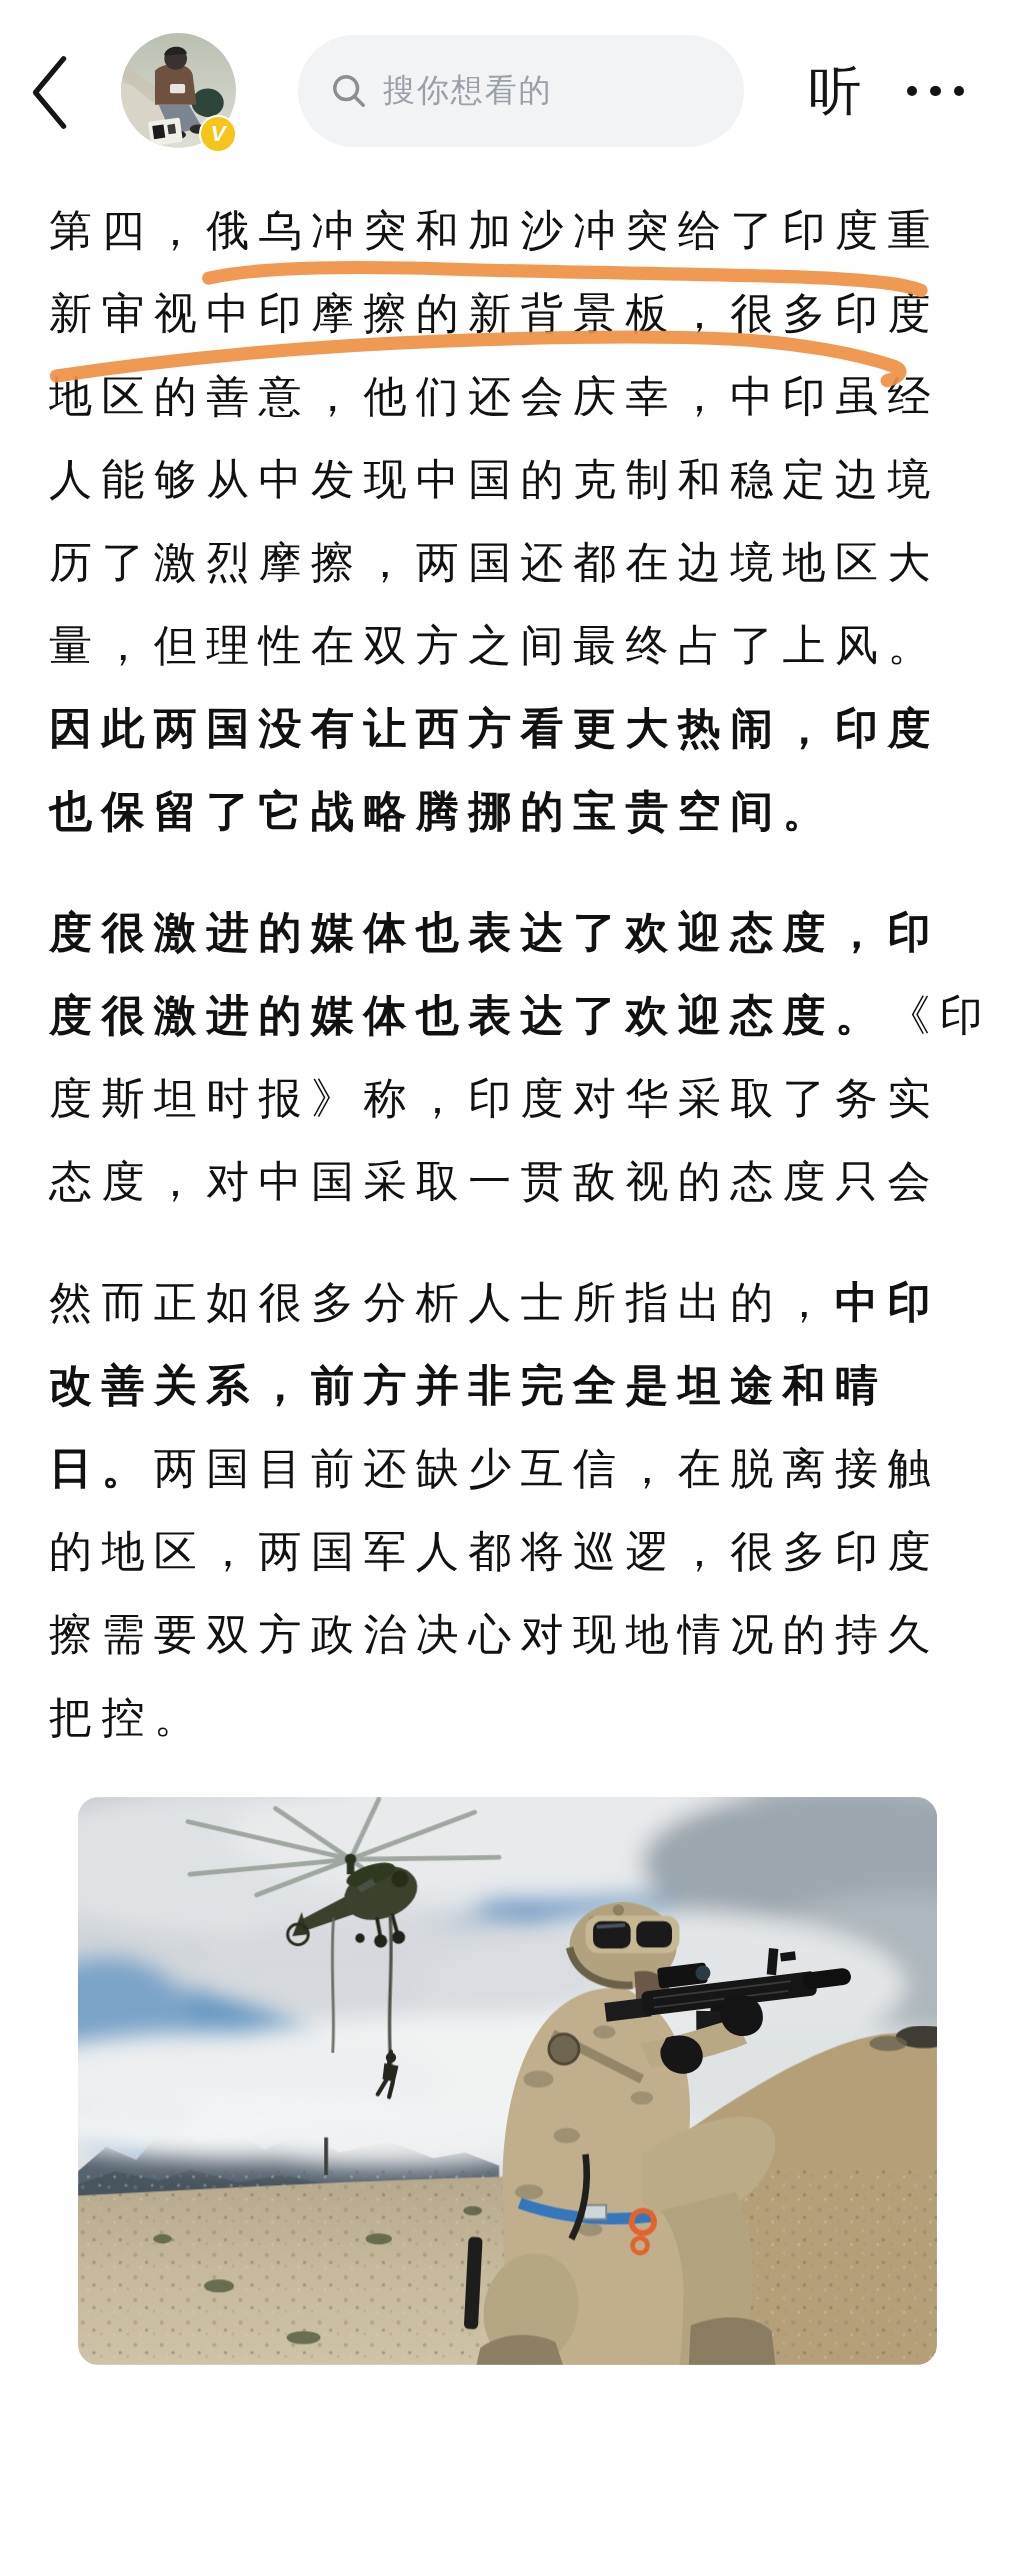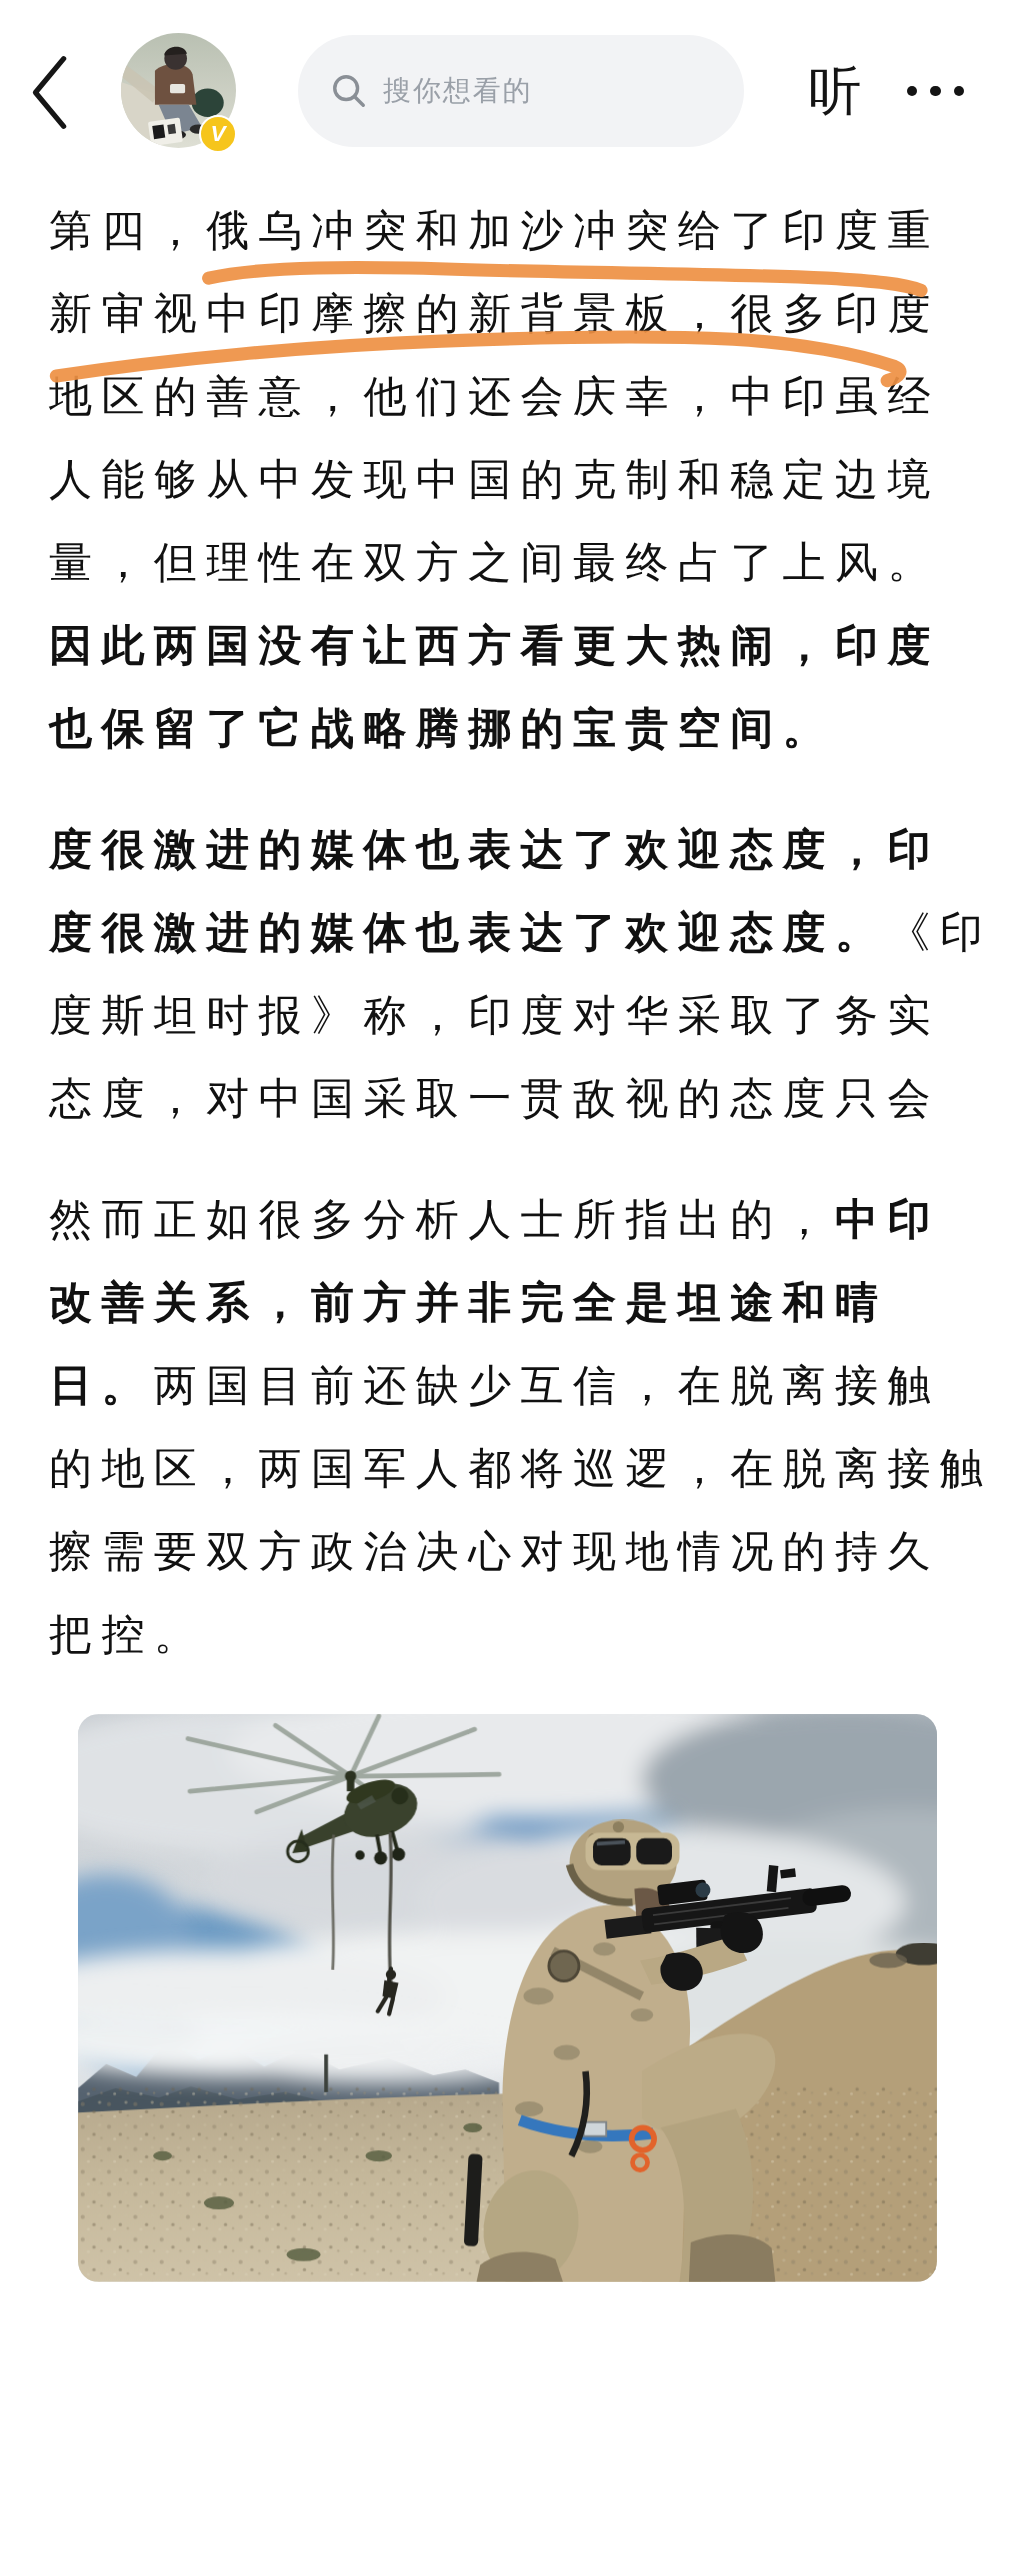--- a/index.html
+++ b/index.html
@@ -8,21 +8,21 @@
   
   .topbar{position:absolute;left:0;top:0;width:1015px;height:169px;background:var(--topbar_bg,#fff);z-index:4;}
   .back-btn{position:absolute;left:26px;top:53px;width:49px;height:79px;cursor:pointer;}
   .avatar{position:absolute;left:121px;top:33px;width:115px;height:115px;border-radius:50%;overflow:hidden;cursor:pointer;}
   .v-badge{position:absolute;left:199px;top:115px;width:34px;height:34px;border-radius:50%;
            background:var(--badge_gold,#f6c51c);border:2.8px solid #fff;color:#fff;
            font-weight:bold;font-style:italic;font-size:22.6px;line-height:34px;text-align:center;z-index:5;}
   .search-pill{position:absolute;left:298px;top:35px;width:446px;height:112px;border-radius:56px;
                background:var(--search_pill_bg,#f2f3f5);display:flex;align-items:center;cursor:text;}
   .search-pill .mag{margin-left:32px;flex:0 0 auto;}
-  .search-ph{font-size:28px;color:var(--placeholder_text,#9aa0a8);margin-left:15px;letter-spacing:1.9px;}
+  .search-ph{font-size:32px;color:var(--placeholder_text,#9aa0a8);margin-left:15px;letter-spacing:1.9px;}
   .listen-btn{position:absolute;left:801px;top:56px;width:68px;height:70px;font-size:53px;line-height:70px;
               text-align:center;color:#141414;cursor:pointer;}
   .more-btn{position:absolute;left:895px;top:62px;width:81px;height:58px;display:flex;align-items:center;
             justify-content:center;cursor:pointer;}
   .more-btn i{display:block;width:10.3px;height:10.3px;border-radius:50%;background:#141414;margin:0 6.6px;}
   
   .article{position:absolute;left:0;top:169px;width:1015px;padding:20px 49px 7px;box-sizing:border-box;}
   .para{margin:0 0 38px 0;}
   .line{height:83px;line-height:83px;font-size:43px;letter-spacing:9.4px;color:var(--text_primary,#111);white-space:nowrap;}
   .line .b{font-weight:700;}
@@ -88,35 +88,36 @@
     </div>
   </div>
 
   <div class="article">
 
     <div class="para">
         <div class="line"><span>第四，俄乌冲突和加沙冲突给了印度重</span></div>
         <div class="line"><span>新审视中印摩擦的新背景板，很多印度</span></div>
         <div class="line"><span>地区的善意，他们还会庆幸，中印虽经</span></div>
         <div class="line"><span>人能够从中发现中国的克制和稳定边境</span></div>
+        <div class="line"><span>历了激烈摩擦，两国还都在边境地区大</span></div>
         <div class="line"><span>量，但理性在双方之间最终占了上风。</span></div>
         <div class="line"><span class="b">因此两国没有让西方看更大热闹，印度</span></div>
         <div class="line"><span class="b">也保留了它战略腾挪的宝贵空间。</span></div>
       </div>
       <div class="para">
         <div class="line"><span class="b">度很激进的媒体也表达了欢迎态度，印</span></div>
         <div class="line"><span class="b">度很激进的媒体也表达了欢迎态度。</span><span>《印</span></div>
         <div class="line"><span>度斯坦时报》称，印度对华采取了务实</span></div>
         <div class="line"><span>态度，对中国采取一贯敌视的态度只会</span></div>
       </div>
       <div class="para">
         <div class="line"><span>然而正如很多分析人士所指出的，</span><span class="b">中印</span></div>
         <div class="line"><span class="b">改善关系，前方并非完全是坦途和晴</span></div>
         <div class="line"><span class="b">日。</span><span>两国目前还缺少互信，在脱离接触</span></div>
-        <div class="line"><span>的地区，两国军人都将巡逻，在脱离接触</span></div>
+        <div class="line"><span>的地区，两国军人都将巡逻，很多印度</span></div>
         <div class="line"><span>擦需要双方政治决心对现地情况的持久</span></div>
         <div class="line"><span>把控。</span></div>
       </div>
       <div id="photo-slot">
         <svg id="article-photo" class="photo" viewBox="0 0 914 604">
   <defs>
     <linearGradient id="sky" x1="0" y1="0" x2="0" y2="1">
       <stop offset="0" stop-color="#c7ccd1"></stop>
               <stop offset="0.55" stop-color="#dde1e4"></stop>
               <stop offset="1" stop-color="#e7e9ea"></stop>

